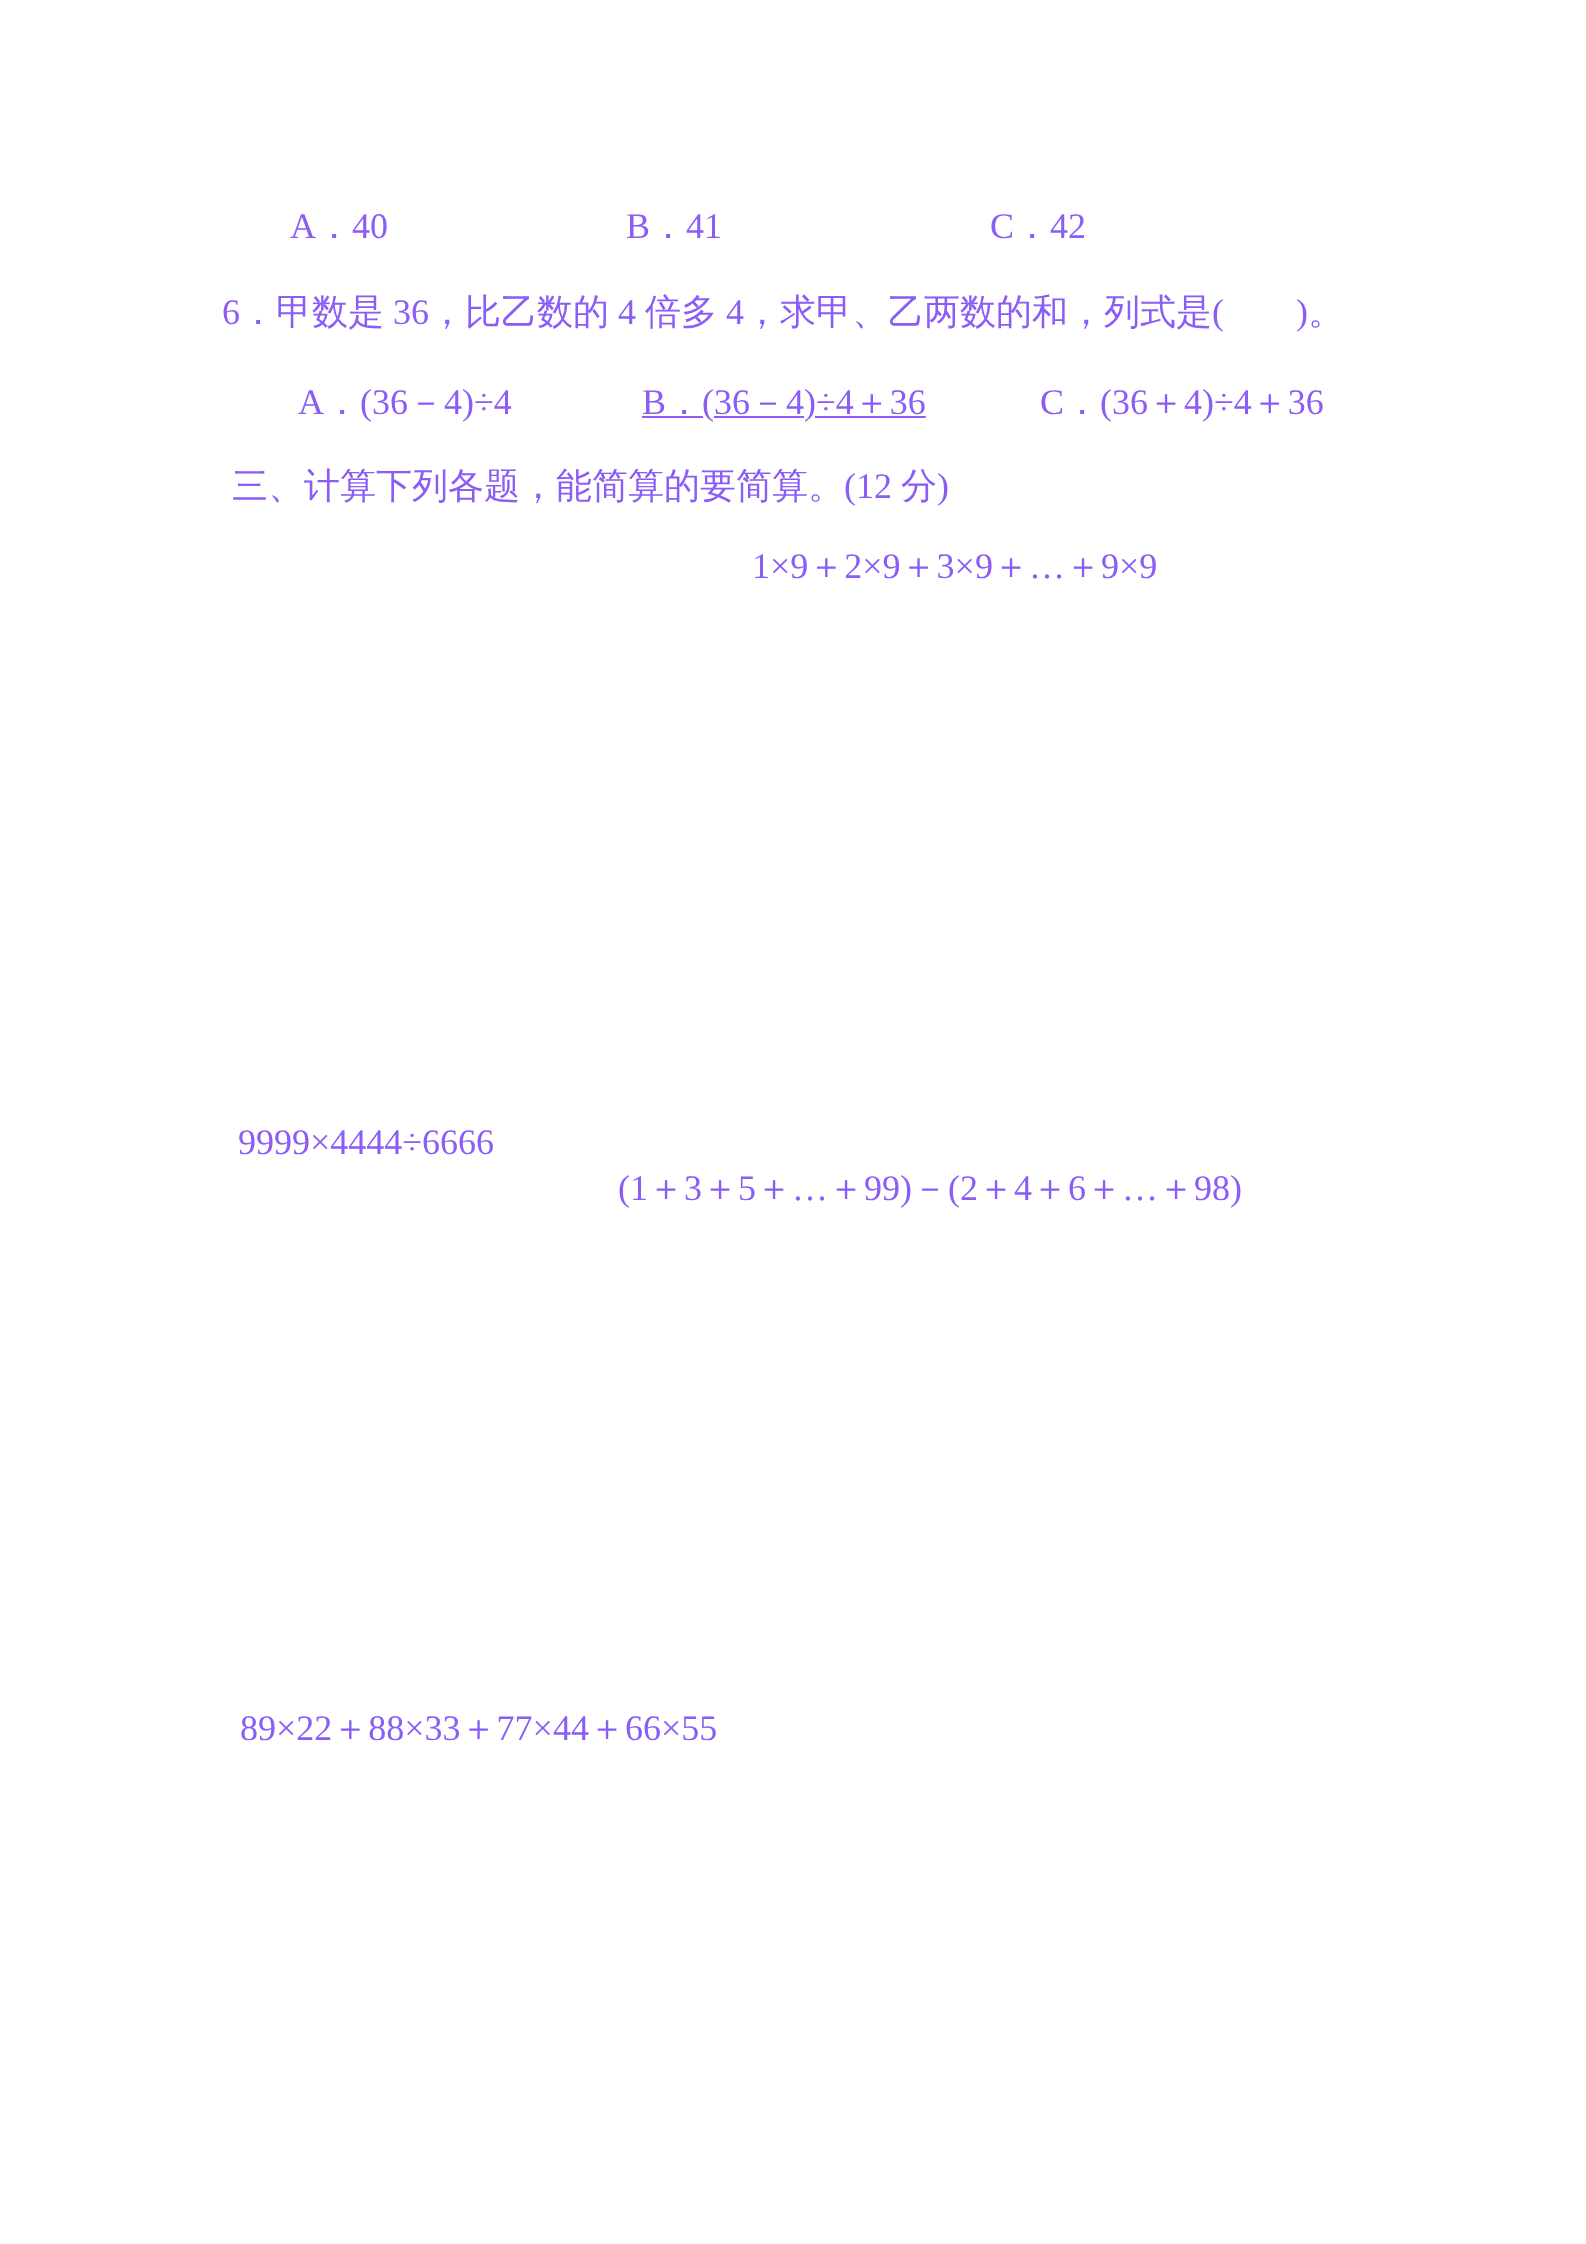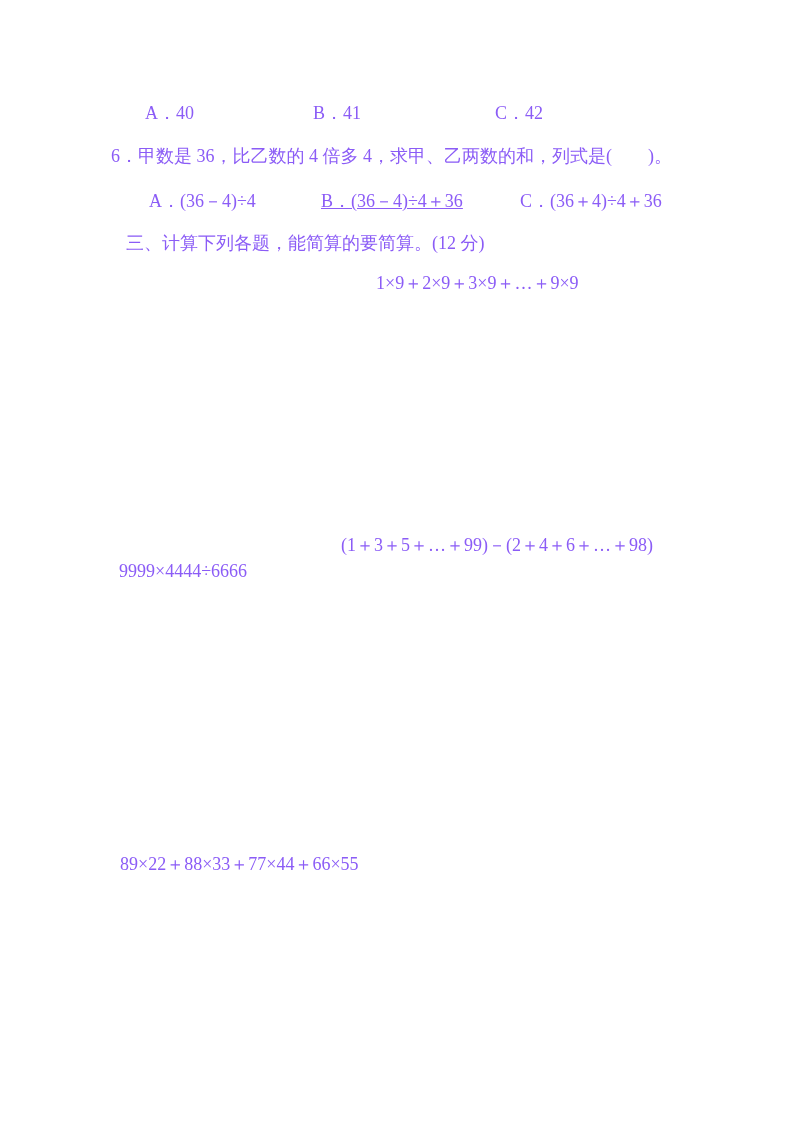--- a/index.html
+++ b/index.html
@@ -31,22 +31,22 @@
   <span class="seg" style="left:145px; top:104px;">A．40</span>
   <span class="seg" style="left:313px; top:104px;">B．41</span>
   <span class="seg" style="left:495px; top:104px;">C．42</span>
 
   <span class="seg" style="left:111px; top:147px;">6．甲数是 36，比乙数的 4 倍多 4，求甲、乙两数的和，列式是(　　)。</span>
 
   <span class="seg" style="left:149px; top:192px;">A．(36－4)÷4</span>
   <span class="seg" style="left:321px; top:192px;text-decoration:underline;">B．(36－4)÷4＋36</span>
   <span class="seg" style="left:504px; top:192px;margin-left:16px;">C．(36＋4)÷4＋36</span>
 
-  <span class="seg" style="left:126px; top:234px;">三、计算下列各题，能简算的要简算。(12 分)</span>
+  <span class="seg" style="left:116px; top:234px;">三、计算下列各题，能简算的要简算。(12 分)</span>
 
   <span class="seg" style="left:376px; top:274px;">1×9＋2×9＋3×9＋…＋9×9</span>
 
   <span class="seg" style="left:119px; top:562px;">9999×4444÷6666</span>
-  <span class="seg" style="left:309px; top:536px;margin-left:32px;">(1＋3＋5＋…＋99)－(2＋4＋6＋…＋98)</span>
+  <span class="seg" style="left:309px; top:585px;">(1＋3＋5＋…＋99)－(2＋4＋6＋…＋98)</span>
 
   <span class="seg" style="left:120px; top:855px;">89×22＋88×33＋77×44＋66×55</span>
 
 </div>
 
 </body></html>

